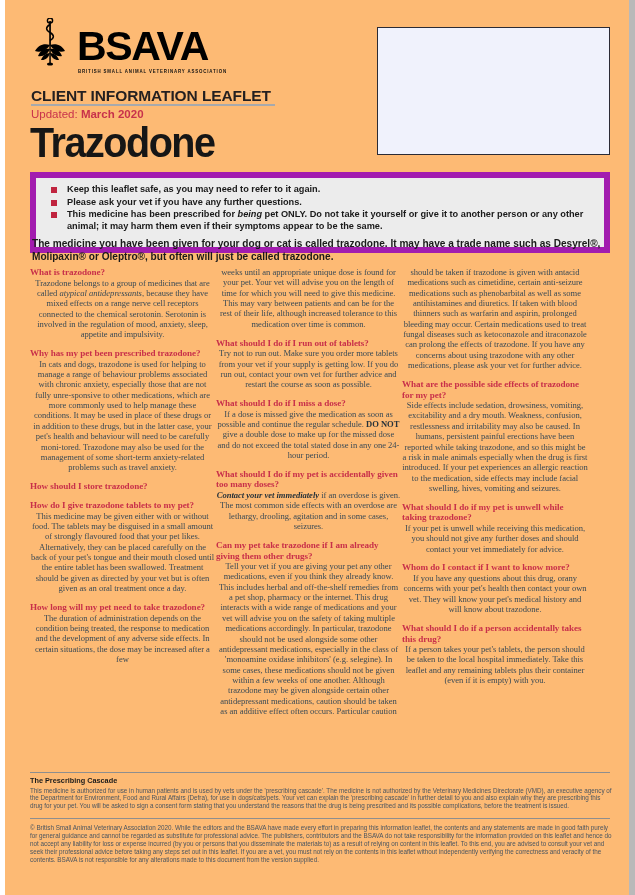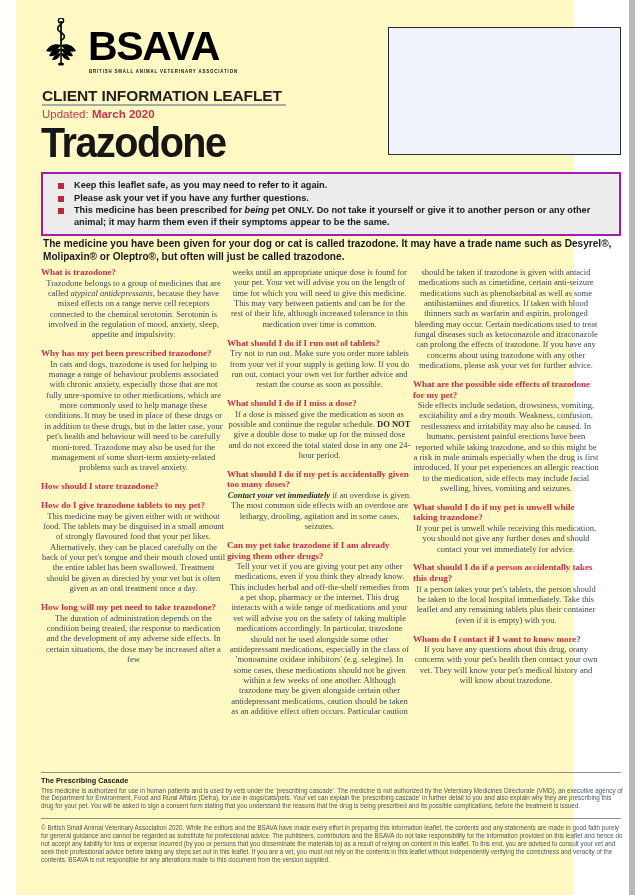--- a/index.html
+++ b/index.html
@@ -15,25 +15,25 @@
     position: relative;
     width: 635px;
     height: 895px;
     background: #ffffff;
     overflow: hidden;
     box-sizing: border-box;
     border-right: 6px solid #b9b9b9;
   }
   .sheet {
     position: absolute;
-    left: 16px;
+    left: 5px;
     top: 0;
-    width: 558px;
+    width: 629px;
     height: 895px;
-    background: #fef9c3;
+    background: #fdba74;
     box-sizing: border-box;
   }
 
   
   .header {
     position: absolute;
     left: 26px;
     top: 18px;
     width: 300px;
   }
@@ -118,23 +118,23 @@
     transform: scaleX(0.92);
     transform-origin: left center;
   }
 
   
   .warn-box {
     position: absolute;
     left: 25px;
     top: 172px;
     width: 580px;
-    padding: 6px 8px 5px 8px;
+    padding: 6px 8px 14px 8px;
     background: #ececec;
-    border: 2px solid #a21caf;
+    border: 6px solid #a21caf;
     box-sizing: border-box;
   }
   .warn-item {
     display: flex;
     align-items: flex-start;
     font-size: 9.2px;
     line-height: 11.6px;
     color: #1a1a1a;
     font-weight: bold;
     margin-bottom: 1px;
@@ -352,26 +352,26 @@
           </div>
           <div class="sec">
             <h3 class="q">What are the possible side effects of trazodone for my pet?</h3>
             <p class="a">Side effects include sedation, drowsiness, vomiting, excitability and a dry mouth. Weakness, confusion, restlessness and irritability may also be caused. In humans, persistent painful erections have been reported while taking trazodone, and so this might be a risk in male animals especially when the drug is first introduced. If your pet experiences an allergic reaction to the medication, side effects may include facial swelling, hives, vomiting and seizures.</p>
           </div>
           <div class="sec">
             <h3 class="q">What should I do if my pet is unwell while taking trazodone?</h3>
             <p class="a">If your pet is unwell while receiving this medication, you should not give any further doses and should contact your vet immediately for advice.</p>
           </div>
           <div class="sec">
+            <h3 class="q">Whom do I contact if I want to know more?</h3>
+            <p class="a">If you have any questions about this drug, orany concerns with your pet's health then contact your own vet. They will know your pet's medical history and will know about trazodone.</p>
+          </div>
+          <div class="sec">
             <h3 class="q">What should I do if a person accidentally takes this drug?</h3>
             <p class="a">If a person takes your pet's tablets, the person should be taken to the local hospital immediately. Take this leaflet and any remaining tablets plus their container (even if it is empty) with you.</p>
-          </div>
-          <div class="sec">
-            <h3 class="q">Whom do I contact if I want to know more?</h3>
-            <p class="a">If you have any questions about this drug, orany concerns with your pet's health then contact your own vet. They will know your pet's medical history and will know about trazodone.</p>
           </div>
         </div>
     </div>
 
     <div class="foot-rule"></div>
     <div class="cascade">
       <h4>The Prescribing Cascade</h4>
       <p>This medicine is authorized for use in human patients and is used by vets under the 'prescribing cascade'. The medicine is not authorized by the Veterinary Medicines Directorate (VMD), an executive agency of the Department for Environment, Food and Rural Affairs (Defra), for use in dogs/cats/pets. Your vet can explain the 'prescribing cascade' in further detail to you and also explain why they are prescribing this drug for your pet. You will be asked to sign a consent form stating that you understand the reasons that the drug is being prescribed and its possible complications, before the treatment is issued.</p>
     </div>
     <div class="foot-rule2"></div>

